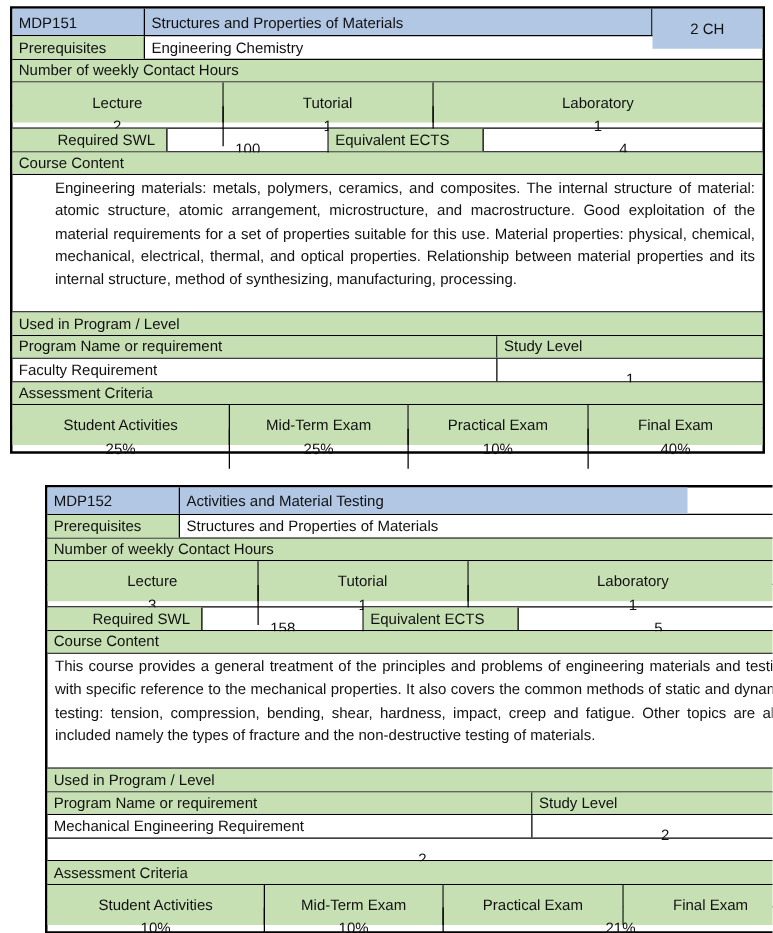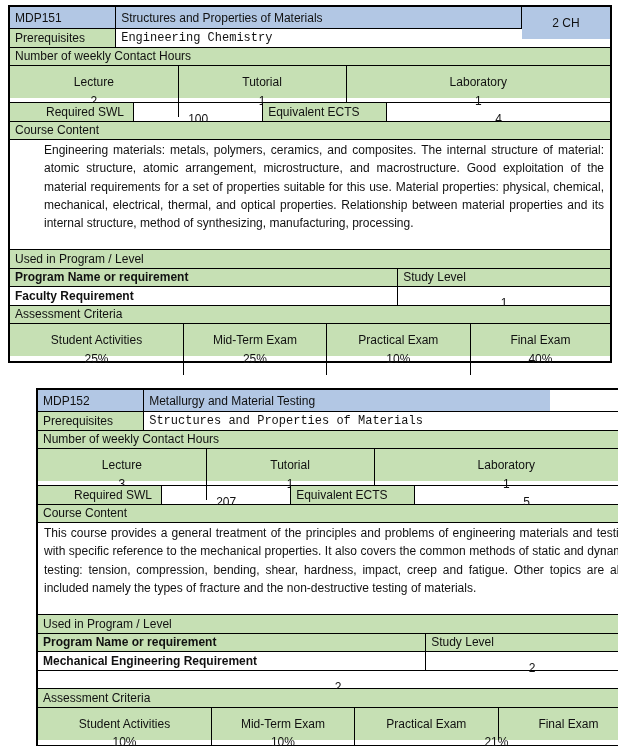--- a/index.html
+++ b/index.html
@@ -43,29 +43,29 @@
   }
   .c:last-child{border-right:none;}
   .blue{background:var(--blue);}
   .green{background:var(--green);}
   .center{justify-content:center;padding:16px 2px;}
   .full{width:100%;}
   
   .c-code{width:17.7%;}
   .c-titl{width:67.6%;}
   .c-ch{width:14.7%;}
-  .c-rest{flex:1;font-family:Liberation Mono, monospace;}
+  .c-rest{flex:1;}
   .c-t1{width:28.1%;}
   .c-t2{width:28.0%;text-align:center;}
   .c-t3{flex:1;}
   .c-s1{width:20.7%;padding-left:36px;}
   .c-s2{width:21.5%;text-align:center;}
   .c-s3{width:20.7%;}
   .c-s4{flex:1;}
-  .c-p1{width:64.7%;font-weight:bold;}
+  .c-p1{width:64.7%;}
   .c-p2{flex:1;}
   .c-a1{width:29.0%;}
   .c-a2{width:23.8%;}
   .c-a3{width:24.0%;}
   .c-a4{flex:1;text-align:right;}
   .para-cell{
     display:block;
     width:100%;
     white-space:normal;
     text-align:justify;
@@ -135,42 +135,42 @@
     <div class="c c-a1 center">25%</div>
     <div class="c c-a2 center">25%</div>
     <div class="c c-a3 center">10%</div>
     <div class="c c-a4 center">40%</div>
   </div>
 </section>
 
 <section class="course-table">
   <div class="r r-title">
     <div class="c blue c-code">MDP152</div>
-    <div class="c blue c-titl">Metallurgy and Material Testing</div>
+    <div class="c blue c-titl">Activities and Material Testing</div>
   </div>
   <div class="r">
     <div class="c green c-code">Prerequisites</div>
     <div class="c c-rest">Structures and Properties of Materials</div>
   </div>
   <div class="r">
     <div class="c green full">Number of weekly Contact Hours</div>
   </div>
   <div class="r">
     <div class="c green c-t1 center">Lecture</div>
     <div class="c green c-t2 center">Tutorial</div>
     <div class="c green c-t3 center">Laboratory</div>
   </div>
   <div class="r">
     <div class="c c-t1 center">3</div>
     <div class="c c-t2 center">1</div>
     <div class="c c-t3 center">1</div>
   </div>
   <div class="r">
     <div class="c green c-s1">Required SWL</div>
-    <div class="c c-s2 center">207</div>
+    <div class="c c-s2 center">158</div>
     <div class="c green c-s3">Equivalent ECTS</div>
     <div class="c c-s4 center">5</div>
   </div>
   <div class="r">
     <div class="c green full">Course Content</div>
   </div>
   <div class="r r-para r-para2">
     <div class="c para-cell">This course provides a general treatment of the principles and problems of engineering materials and testing with specific reference to the mechanical properties. It also covers the common methods of static and dynamic testing: tension, compression, bending, shear, hardness, impact, creep and fatigue. Other topics are also included namely the types of fracture and the non-destructive testing of materials.</div>
   </div>
   <div class="r">

